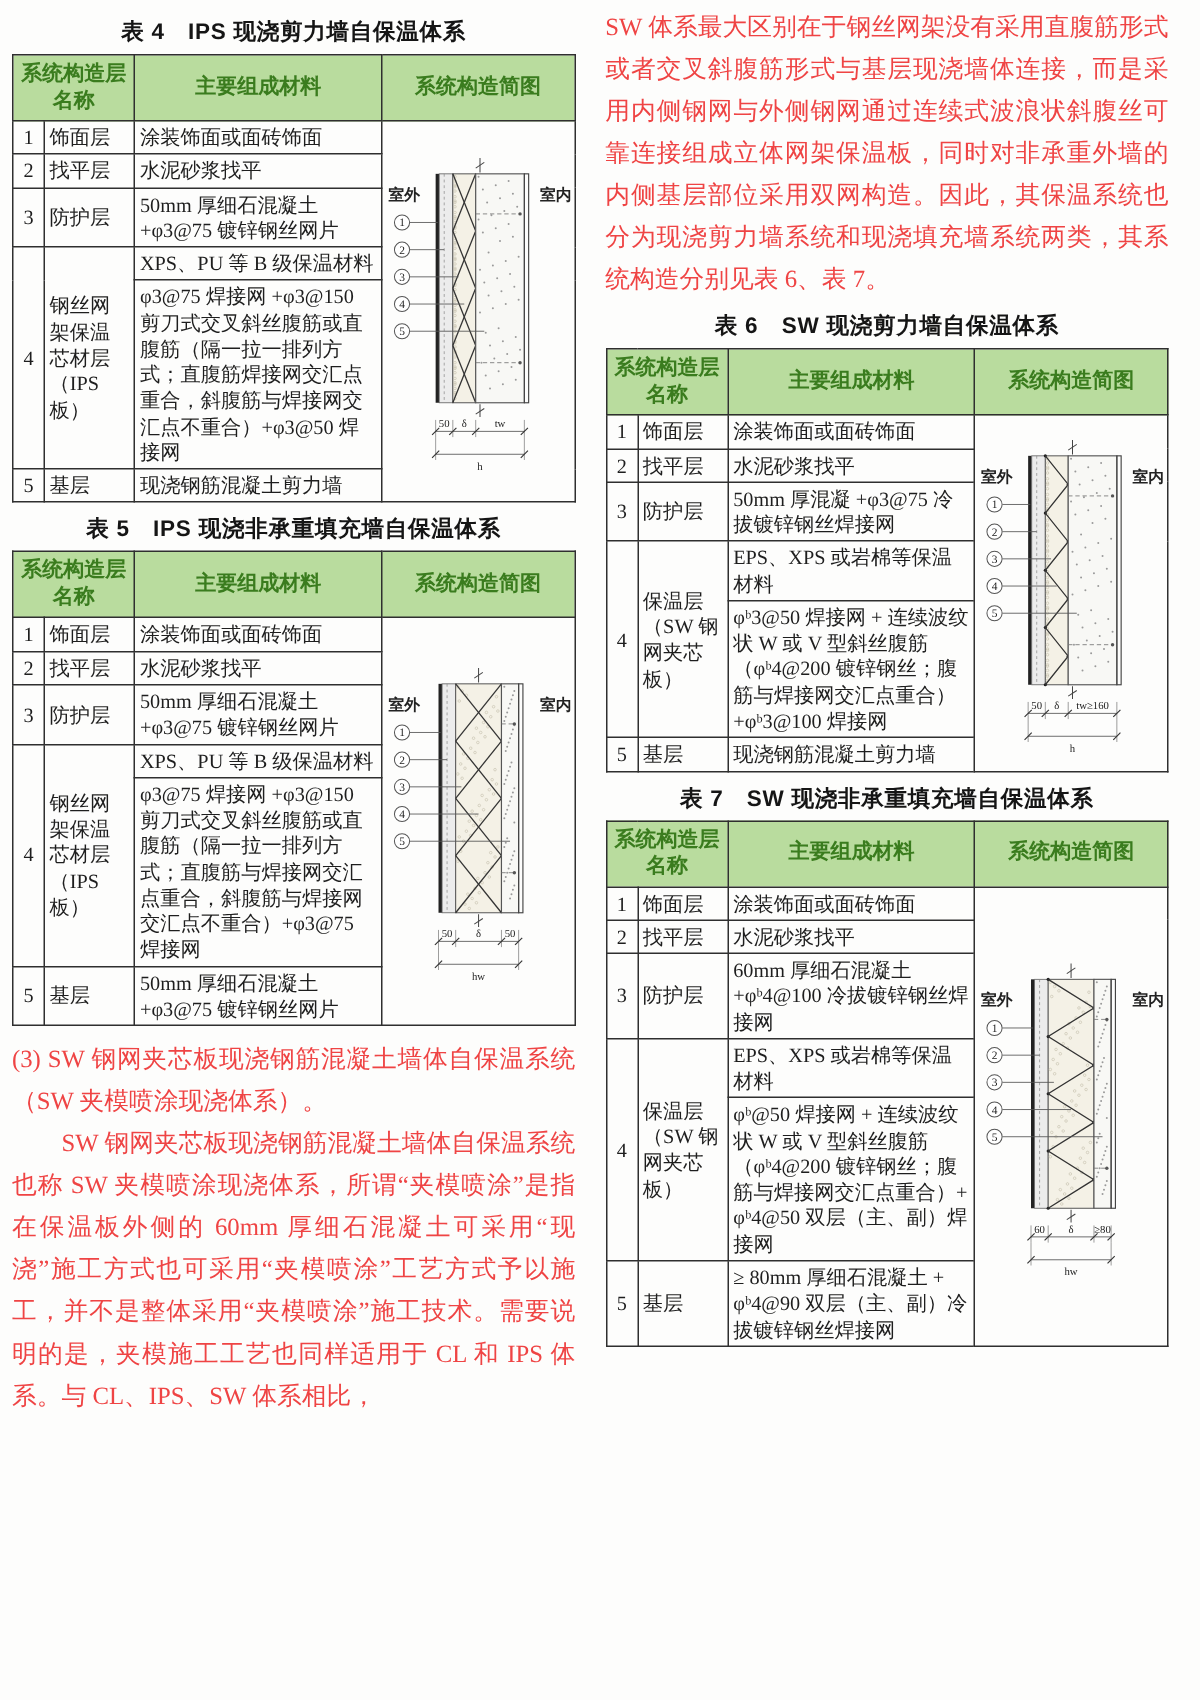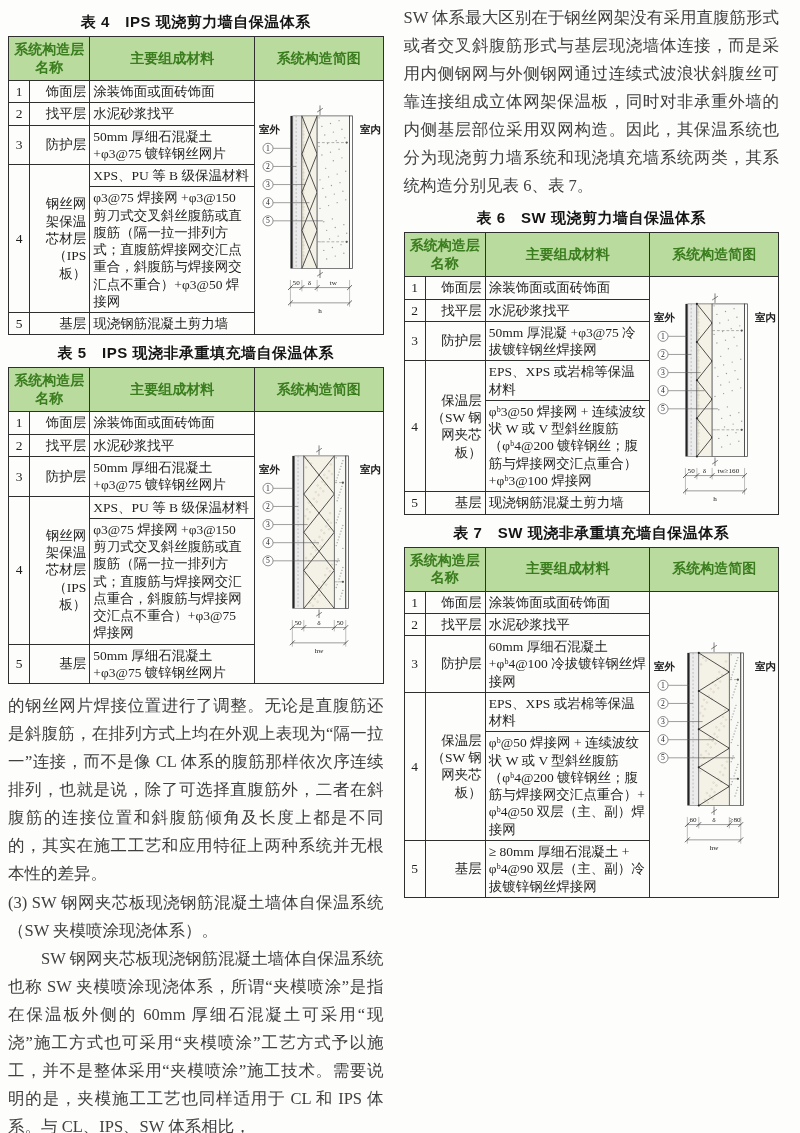--- a/index.html
+++ b/index.html
@@ -1,31 +1,31 @@
 <!DOCTYPE html>
 <html><head>
 <meta charset="utf-8">
 <style>
   html,body{margin:0;padding:0;background:#fdfdfc;}
   .page{width:800px;height:1133px;box-sizing:border-box;display:flex;gap:20px;
         padding:4px 21px 0 8px;overflow:hidden;background:#fdfdfc;}
   .col{flex:1;min-width:0;}
-  .text p{font:16.5px/1.7 "Liberation Serif", serif;color:#404040;text-align:justify;margin:0;}
+  .text p{font:16.5px/1.7 "Liberation Serif", serif;color:#ef4444;text-align:justify;margin:0;}
   .text p.indent{text-indent:2em;}
   .tbl-title{font:bold 15px/1.2 "Liberation Sans", sans-serif;color:#151515;
              text-align:center;margin:9px 0 5px 0;letter-spacing:.5px;}
   .tbl-block{margin-bottom:8px;}
   table.sys{border-collapse:collapse;width:100%;border:1.7px solid #2f2f2f;table-layout:fixed;}
   table.sys th{background:#b9dc9e;color:#3a7c1e;font:bold 14px/1.25 "Liberation Serif", serif;
            border:1px solid #2f2f2f;text-align:center;padding:4px 1px;}
   table.sys td{border:1px solid #2f2f2f;font:13.5px/1.28 "Liberation Serif", serif;color:#1e1e1e;
            padding:2px 3px;vertical-align:middle;}
   col.w-no{width:21px;} col.w-name{width:60px;} col.w-mat{width:164px;} col.w-diag{width:128px;}
   td.c-no{text-align:center;padding:2px 0;}
-  td.c-name{text-align:right;padding:2px 1px;margin-top:44px;}
+  td.c-name{text-align:left;padding:2px 1px;margin-top:44px;}
   td.c-diag{padding:1px;text-align:center;}
   svg.diag{display:block;margin:0 auto;}
   svg.diag text{font-family:"Liberation Serif", serif;fill:#222;}
 </style>
 </head>
 <body>
 
 <div class="page">
 
   <div class="col">
@@ -453,21 +453,20 @@
             </tr>
             <tr>
               <td class="c-no" rowspan="1">5</td>
               <td class="c-name" rowspan="1">基层</td>
               <td class="c-mat">50mm 厚细石混凝土 +φ3@75 镀锌钢丝网片</td>
             </tr>
           </tbody>
         </table>
     </div>
     <div class="text">
-        <p>的钢丝网片焊接位置进行了调整。无论是直腹筋还是斜腹筋，在排列方式上均在外观上表现为“隔一拉一”连接，而不是像 CL 体系的腹筋那样依次序连续排列，也就是说，除了可选择直腹筋外，二者在斜腹筋的连接位置和斜腹筋倾角及长度上都是不同的，其实在施工工艺和应用特征上两种系统并无根本性的差异。</p>
         <p>(3) SW 钢网夹芯板现浇钢筋混凝土墙体自保温系统（SW 夹模喷涂现浇体系）。</p>
         <p class="indent">SW 钢网夹芯板现浇钢筋混凝土墙体自保温系统也称 SW 夹模喷涂现浇体系，所谓“夹模喷涂”是指在保温板外侧的 60mm 厚细石混凝土可采用“现浇”施工方式也可采用“夹模喷涂”工艺方式予以施工，并不是整体采用“夹模喷涂”施工技术。需要说明的是，夹模施工工艺也同样适用于 CL 和 IPS 体系。与 CL、IPS、SW 体系相比，</p>
       </div>
   </div>
 
   <div class="col">
     <div class="text">
         <p>SW 体系最大区别在于钢丝网架没有采用直腹筋形式或者交叉斜腹筋形式与基层现浇墙体连接，而是采用内侧钢网与外侧钢网通过连续式波浪状斜腹丝可靠连接组成立体网架保温板，同时对非承重外墙的内侧基层部位采用双网构造。因此，其保温系统也分为现浇剪力墙系统和现浇填充墙系统两类，其系统构造分别见表 6、表 7。</p>
       </div>
     <div class="tbl-block">

